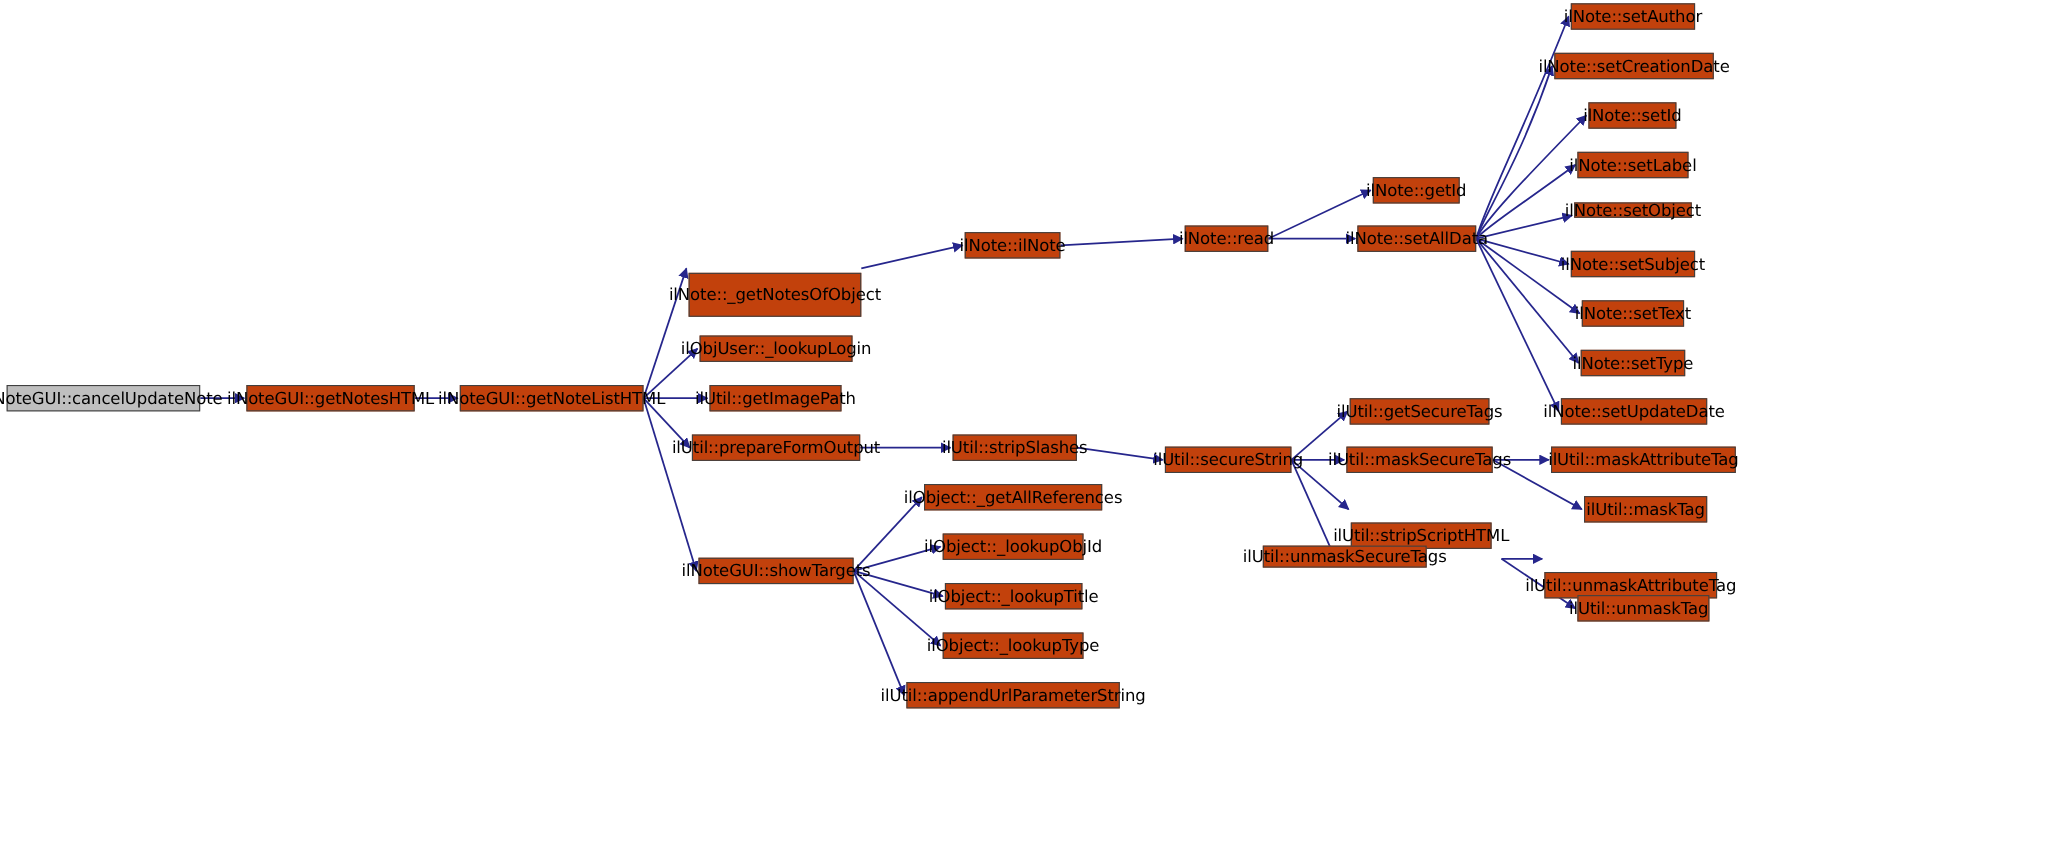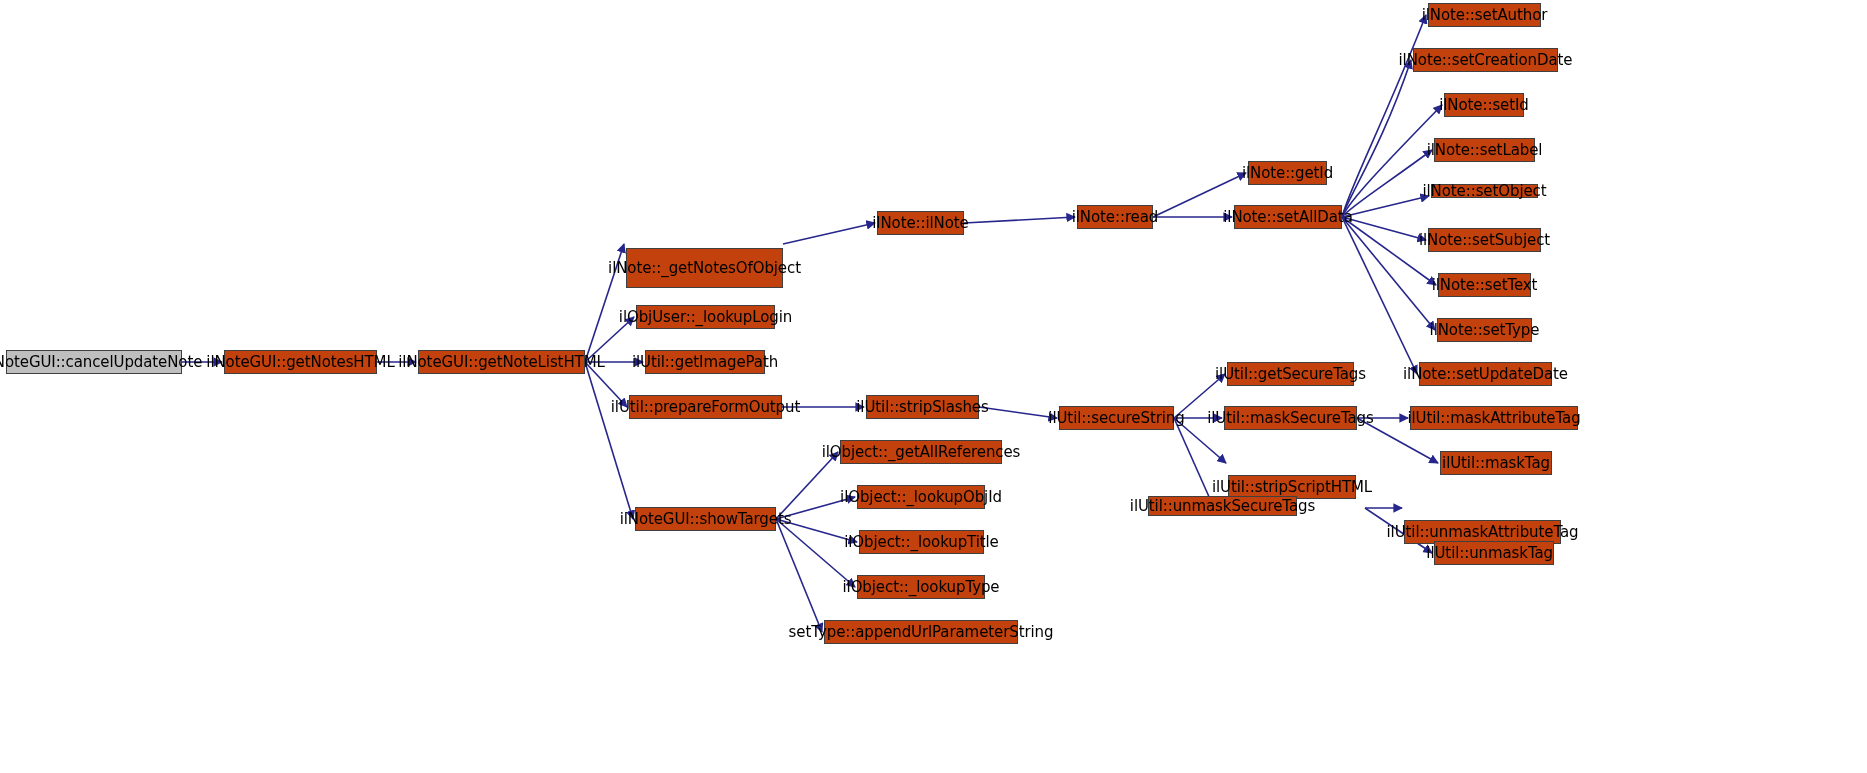--- a/index.html
+++ b/index.html
@@ -125,21 +125,21 @@
     <div class="node" style="left: 857px; top: 485px; width: 128px; height: 24px;">
       <span>ilObject::_lookupObjId</span>
     </div>
     <div class="node" style="left: 859px; top: 530px; width: 125px; height: 24px;">
       <span>ilObject::_lookupTitle</span>
     </div>
     <div class="node" style="left: 857px; top: 575px; width: 128px; height: 24px;">
       <span>ilObject::_lookupType</span>
     </div>
     <div class="node" style="left: 824px; top: 620px; width: 194px; height: 24px;">
-      <span>setType::appendUrlParameterString</span>
+      <span>ilUtil::appendUrlParameterString</span>
     </div>
     <div class="node" style="left: 1077px; top: 205px; width: 76px; height: 24px;">
       <span>ilNote::read</span>
     </div>
     <div class="node" style="left: 1059px; top: 406px; width: 115px; height: 24px;">
       <span>ilUtil::secureString</span>
     </div>
     <div class="node" style="left: 1248px; top: 161px; width: 79px; height: 24px;">
       <span>ilNote::getId</span>
     </div>

